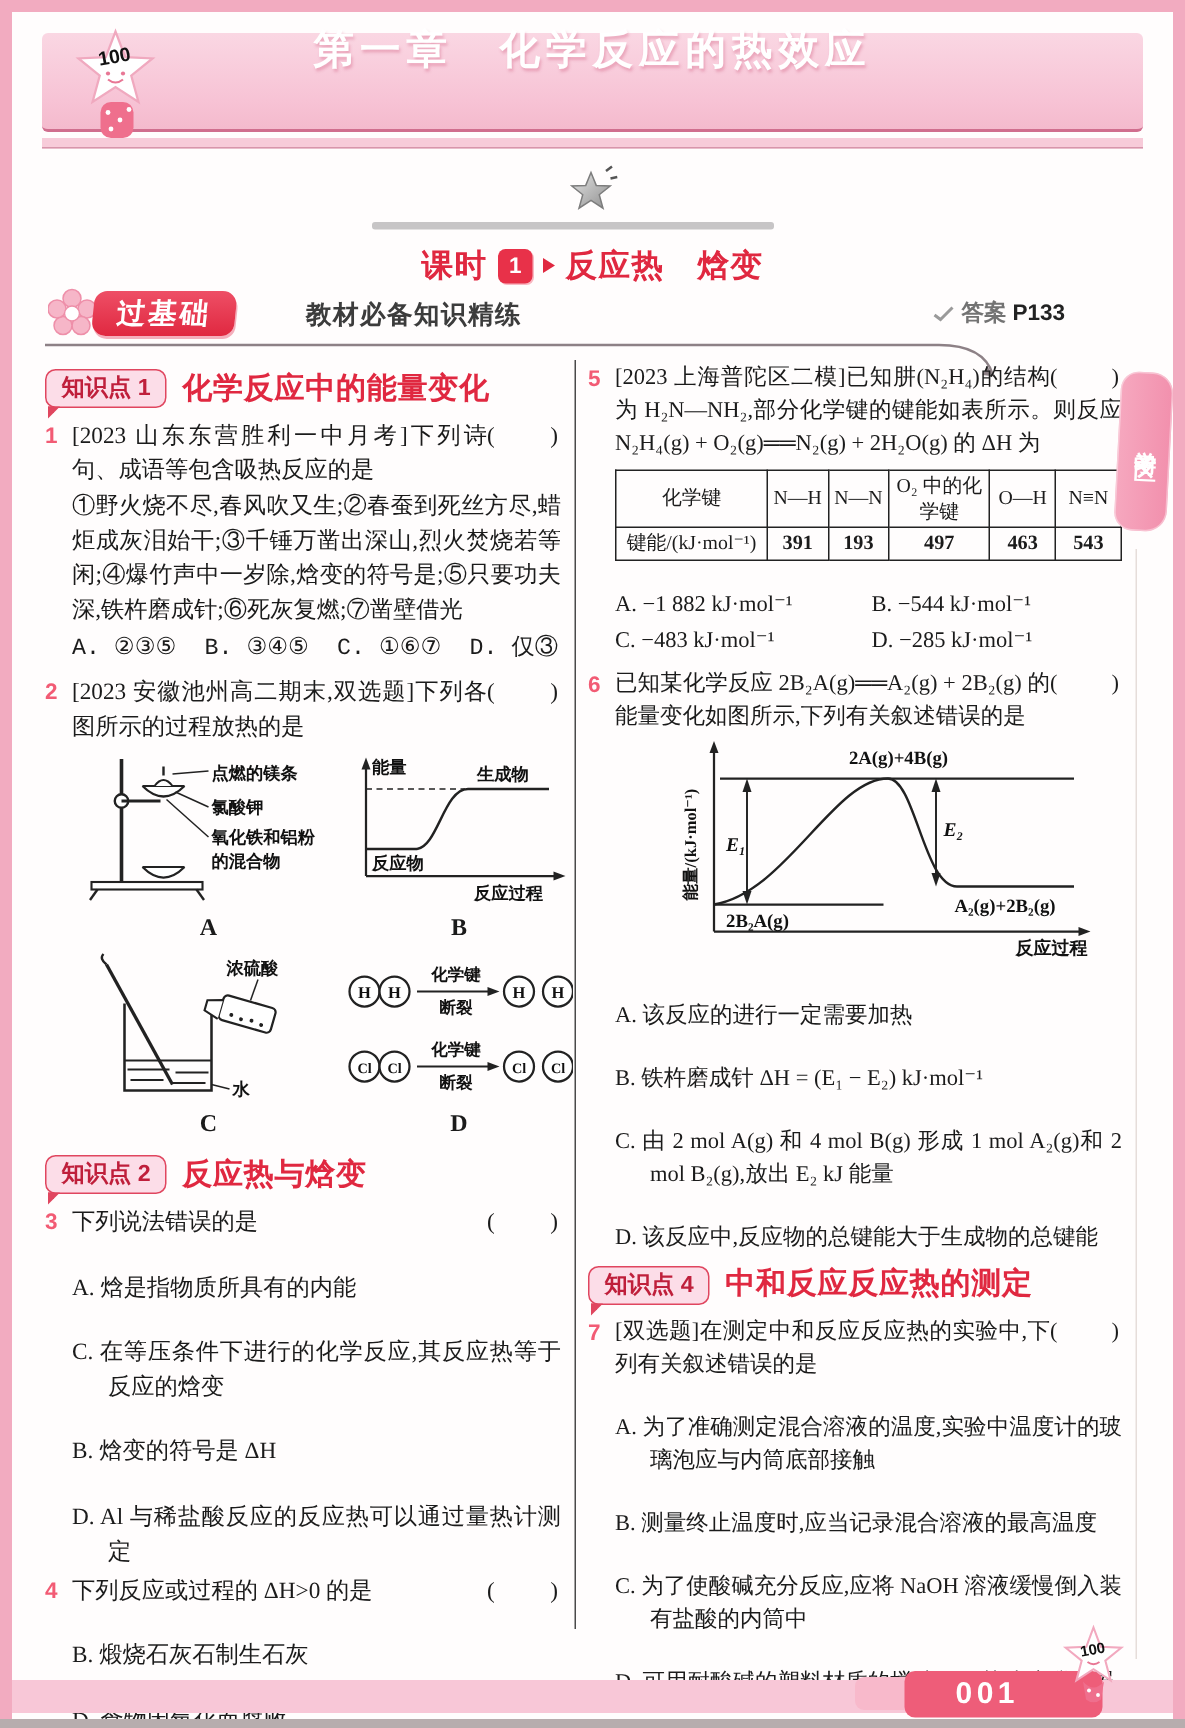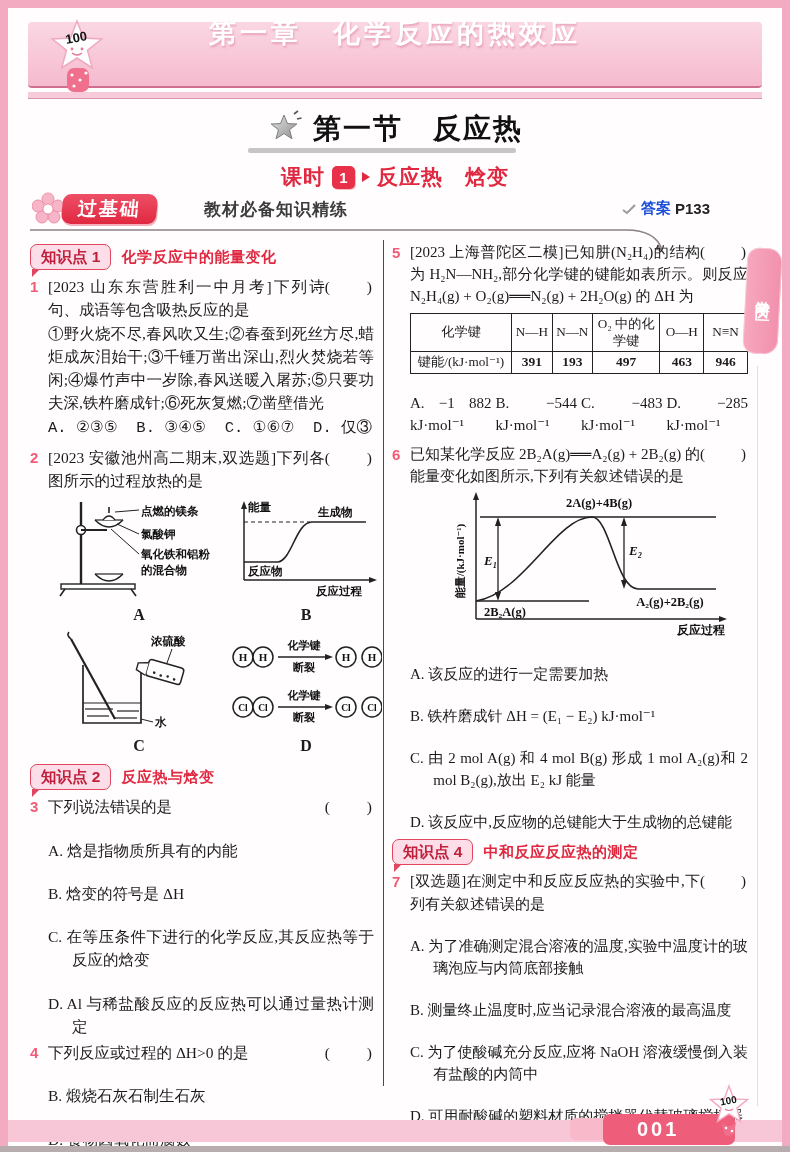--- a/index.html
+++ b/index.html
@@ -72,53 +72,53 @@
     font-family:"Liberation Sans","DejaVu Sans",sans-serif; font-size:19px; font-weight:800;
     border-radius:8px 10px 8px 10px; transform:skewX(-6deg); letter-spacing:2px;
     box-shadow:1px 2px 0 #f4afbc;
   }
   .basics-subtitle {
     position:absolute; left:172px; top:4px; color:#3c3c3c;
     font-family:Liberation Serif, serif; font-size:17px; font-weight:700; letter-spacing:1px;
   }
   .answer-ref { position:absolute; right:48px; top:5px; display:flex; align-items:center; gap:4px;
     font-family:"Liberation Sans","DejaVu Sans",sans-serif; font-size:15px; }
-  .answer-label { color:#1d4ed8; font-weight:700; }
+  .answer-label { color:#737373; font-weight:700; }
   .answer-page  { color:#222; font-weight:700; }
   .banner-underline { position:absolute; left:28px; top:222px; }
 
   
   .column-divider { position:absolute; left:383px; top:240px; height:846px; width:1.4px; background:#4a4a4a; }
   .col-left  { position:absolute; left:30px;  top:238px; width:344px; font-size:15.5px; line-height:1.5; text-align:justify; }
   .col-right { position:absolute; left:392px; top:238px; width:356px; font-size:15px;   line-height:1.47; text-align:justify; }
 
   
   .kp { display:flex; align-items:center; gap:10px; margin:6px 0 5px;
         font-family:"Liberation Sans","DejaVu Sans",sans-serif; }
   .kp-badge {
     position:relative; border:1.7px solid #e0465f; background:#fcdde8; color:#bf1f3b;
     border-radius:7px; padding:0 10px; font-weight:800; font-size:15.5px; line-height:24px; white-space:nowrap;
   }
   .kp-badge::after {
     content:""; position:absolute; left:1px; bottom:-8px; width:0; height:0;
     border:4px solid transparent; border-top-color:#e0465f; border-left-color:#e0465f;
   }
-  .kp-title { color:#e02840; font-weight:800; font-size:15px; letter-spacing:.5px; }
+  .kp-title { color:#e02840; font-weight:800; font-size:20px; letter-spacing:.5px; }
 
   
   .q { display:flex; margin-top:3px; }
   .qnum {
     flex:none; width:18px; color:#f25b74; font-weight:700; font-size:15px; padding-top:1px;
     font-family:"Liberation Sans","DejaVu Sans",sans-serif;
   }
   .qbody { flex:1; min-width:0; }
   .bracket { float:right; letter-spacing:2px; }
   .opt { padding-left:1.55em; text-indent:-1.55em;margin-top:20px; }
   .optrow { display:flex; justify-content:space-between; padding-right:2px; margin-top:2px; }
-  .optgrid { display:grid; grid-template-columns:1fr 1fr 1fr 1fr; column-gap:4px; row-gap:2px; margin-top:18px; }
+  .optgrid { display:grid; grid-template-columns:1fr 1fr; column-gap:4px; row-gap:2px; margin-top:18px; }
 
   
   .diag-grid { display:grid; grid-template-columns:182px 1fr; row-gap:4px; margin-top:4px; }
   .diag-cell { display:flex; flex-direction:column; align-items:center; }
   .diag-letter { text-align:center; font-weight:700; font-size:16px; margin-top:1px; }
   svg text { font-family:"Liberation Serif","DejaVu Serif",serif; fill:#111; }
   .svg-sans { font-family:"Liberation Sans","DejaVu Sans",sans-serif; }
 
   
   .bond-table { width:100%; border-collapse:collapse; margin:6px 0 4px; }
@@ -189,21 +189,20 @@
             <linearGradient id="gstar" x1="0" y1="0" x2="1" y2="1">
           <stop offset="0" stop-color="#e4e4e4"></stop>
               <stop offset="1" stop-color="#8f8f8f"></stop>
         </linearGradient>
           </defs>
         <polygon points="17,6 20.5,14.6 29.8,15 22.5,20.8 25,29.8 17,24.6 9,29.8 11.5,20.8 4.2,15 13.5,14.6" fill="url(#gstar)" stroke="#7d7d7d" stroke-width="1"></polygon>
         <line x1="27" y1="5" x2="31" y2="2" stroke="#555" stroke-width="1.6"></line>
         <line x1="30" y1="10" x2="34.5" y2="9" stroke="#555" stroke-width="1.6"></line>
       </svg>
     </span>
-    <span class="section-title">第一节　反应热</span>
   </div>
 
   <div class="lesson-row">
     <span class="lesson-label">课时</span>
     <span class="lesson-num">1</span>
     <span class="lesson-arrow"></span>
     <span class="lesson-title">反应热　焓变</span>
   </div>
 
   <div class="banner-row">
@@ -244,21 +243,21 @@
       <span class="kp-title">化学反应中的能量变化</span>
     </div>
 
     <div class="q">
       <span class="qnum">1</span>
       <div class="qbody">
         <div>
           <span class="bracket">(　　)</span>
           <span>[2023 山东东营胜利一中月考]下列诗句、成语等包含吸热反应的是</span>
         </div>
-        <div>①野火烧不尽,春风吹又生;②春蚕到死丝方尽,蜡炬成灰泪始干;③千锤万凿出深山,烈火焚烧若等闲;④爆竹声中一岁除,春风送暖入屠苏;⑤只要功夫深,铁杵磨成针;⑥死灰复燃;⑦凿壁借光</div>
+        <div>①野火烧不尽,春风吹又生;②春蚕到死丝方尽,蜡炬成灰泪始干;③千锤万凿出深山,烈火焚烧若等闲;④爆竹声中一岁除,焓变的符号是;⑤只要功夫深,铁杵磨成针;⑥死灰复燃;⑦凿壁借光</div>
         <div class="optrow" style="margin-bottom:3px;font-family:Liberation Mono, monospace;">
           <span>A. ②③⑤</span>
           <span>B. ③④⑤</span>
           <span>C. ①⑥⑦</span>
           <span>D. 仅③</span>
         </div>
       </div>
     </div>
 
     <div class="q">
@@ -380,22 +379,22 @@
     </div>
 
     <div class="q">
       <span class="qnum">3</span>
       <div class="qbody">
         <div>
           <span class="bracket">(　　)</span>
           <span>下列说法错误的是</span>
         </div>
         <div class="opt">A. 焓是指物质所具有的内能</div>
+        <div class="opt">C. 在等压条件下进行的化学反应,其反应热等于反应的焓变</div>
         <div class="opt">B. 焓变的符号是 ΔH</div>
-        <div class="opt">C. 在等压条件下进行的化学反应,其反应热等于反应的焓变</div>
         <div class="opt">D. Al 与稀盐酸反应的反应热可以通过量热计测定</div>
       </div>
     </div>
 
     <div class="q">
       <span class="qnum">4</span>
       <div class="qbody">
         <div>
           <span class="bracket">(　　)</span>
           <span>下列反应或过程的 ΔH&gt;0 的是</span>
@@ -425,21 +424,21 @@
             <td class="lbl" style="width:20%">O₂ 中的化学键</td>
             <td class="lbl" style="width:13%">O—H</td>
             <td class="lbl" style="width:13%">N≡N</td>
           </tr>
           <tr>
             <td class="lbl">键能/(kJ·mol⁻¹)</td>
             <td class="val">391</td>
             <td class="val">193</td>
             <td class="val">497</td>
             <td class="val">463</td>
-            <td class="val">946</td>
+            <td class="val">543</td>
           </tr>
         </tbody>
           </table>
         <div class="optgrid" style="margin-bottom:4px;">
           <span>A. −1 882 kJ·mol⁻¹</span>
           <span>B. −544 kJ·mol⁻¹</span>
           <span>C. −483 kJ·mol⁻¹</span>
           <span>D. −285 kJ·mol⁻¹</span>
         </div>
       </div>

